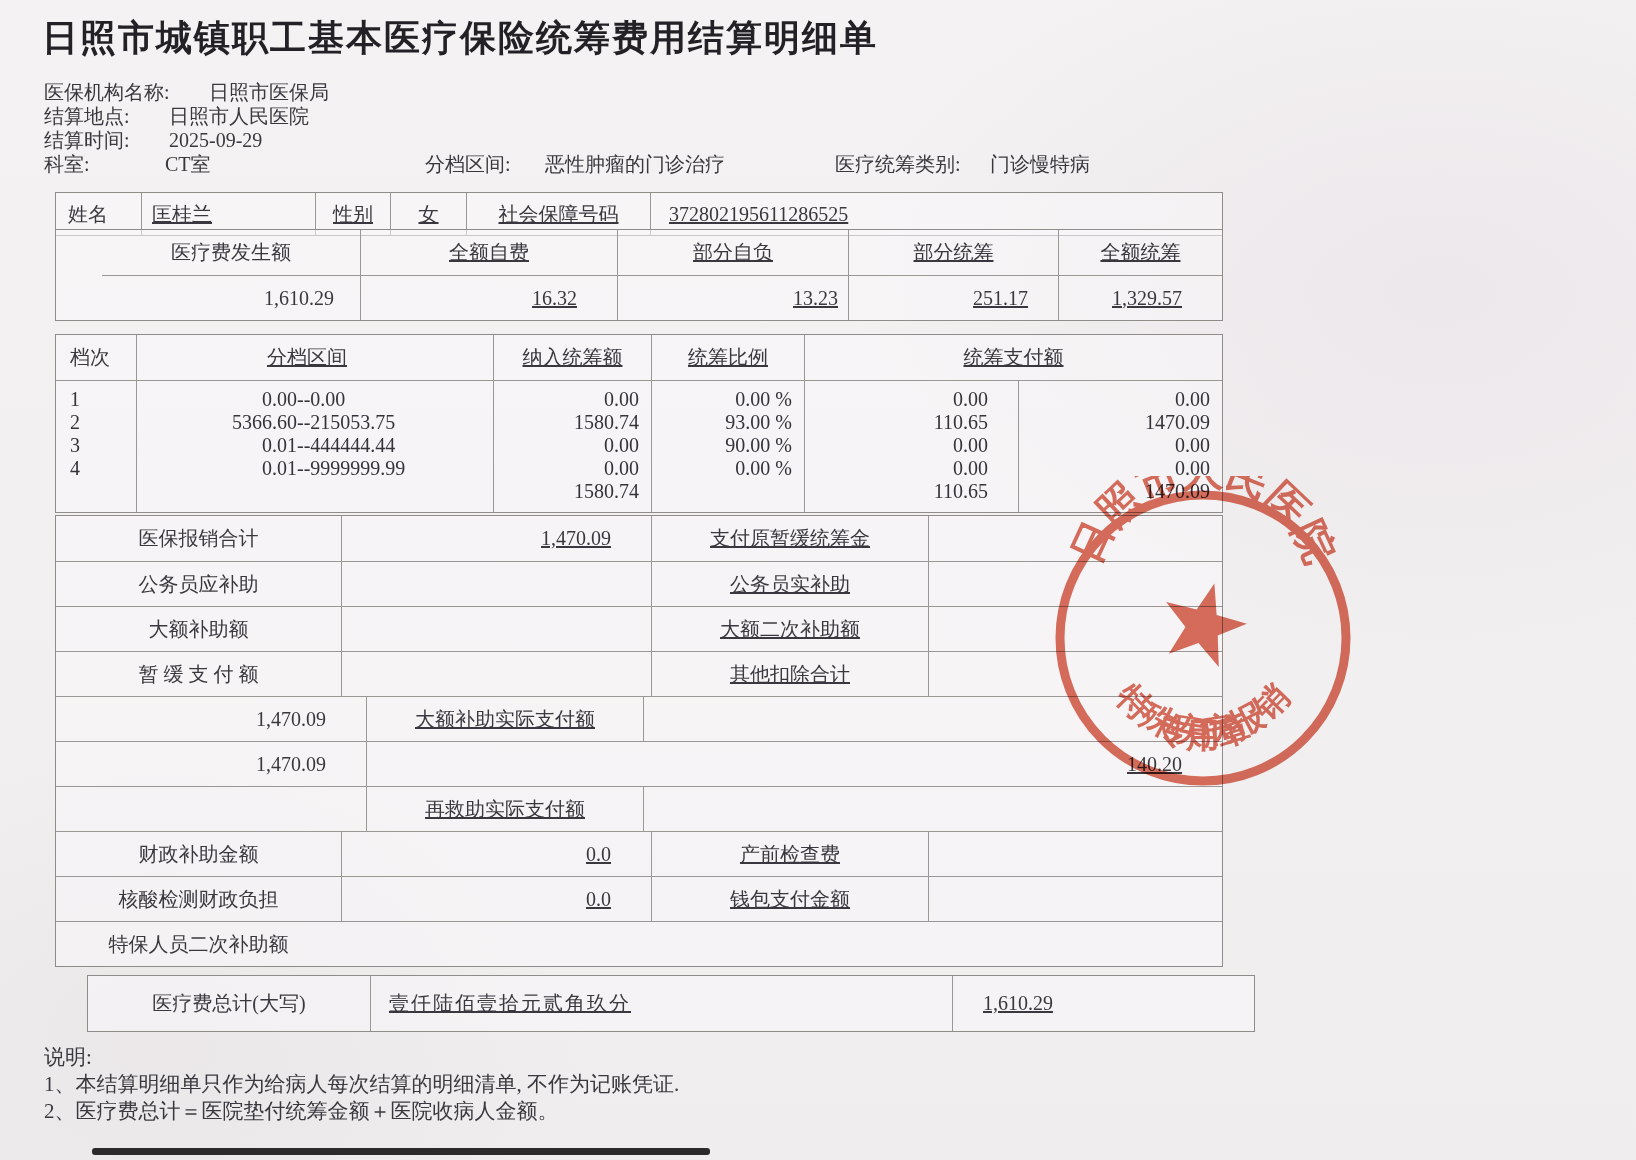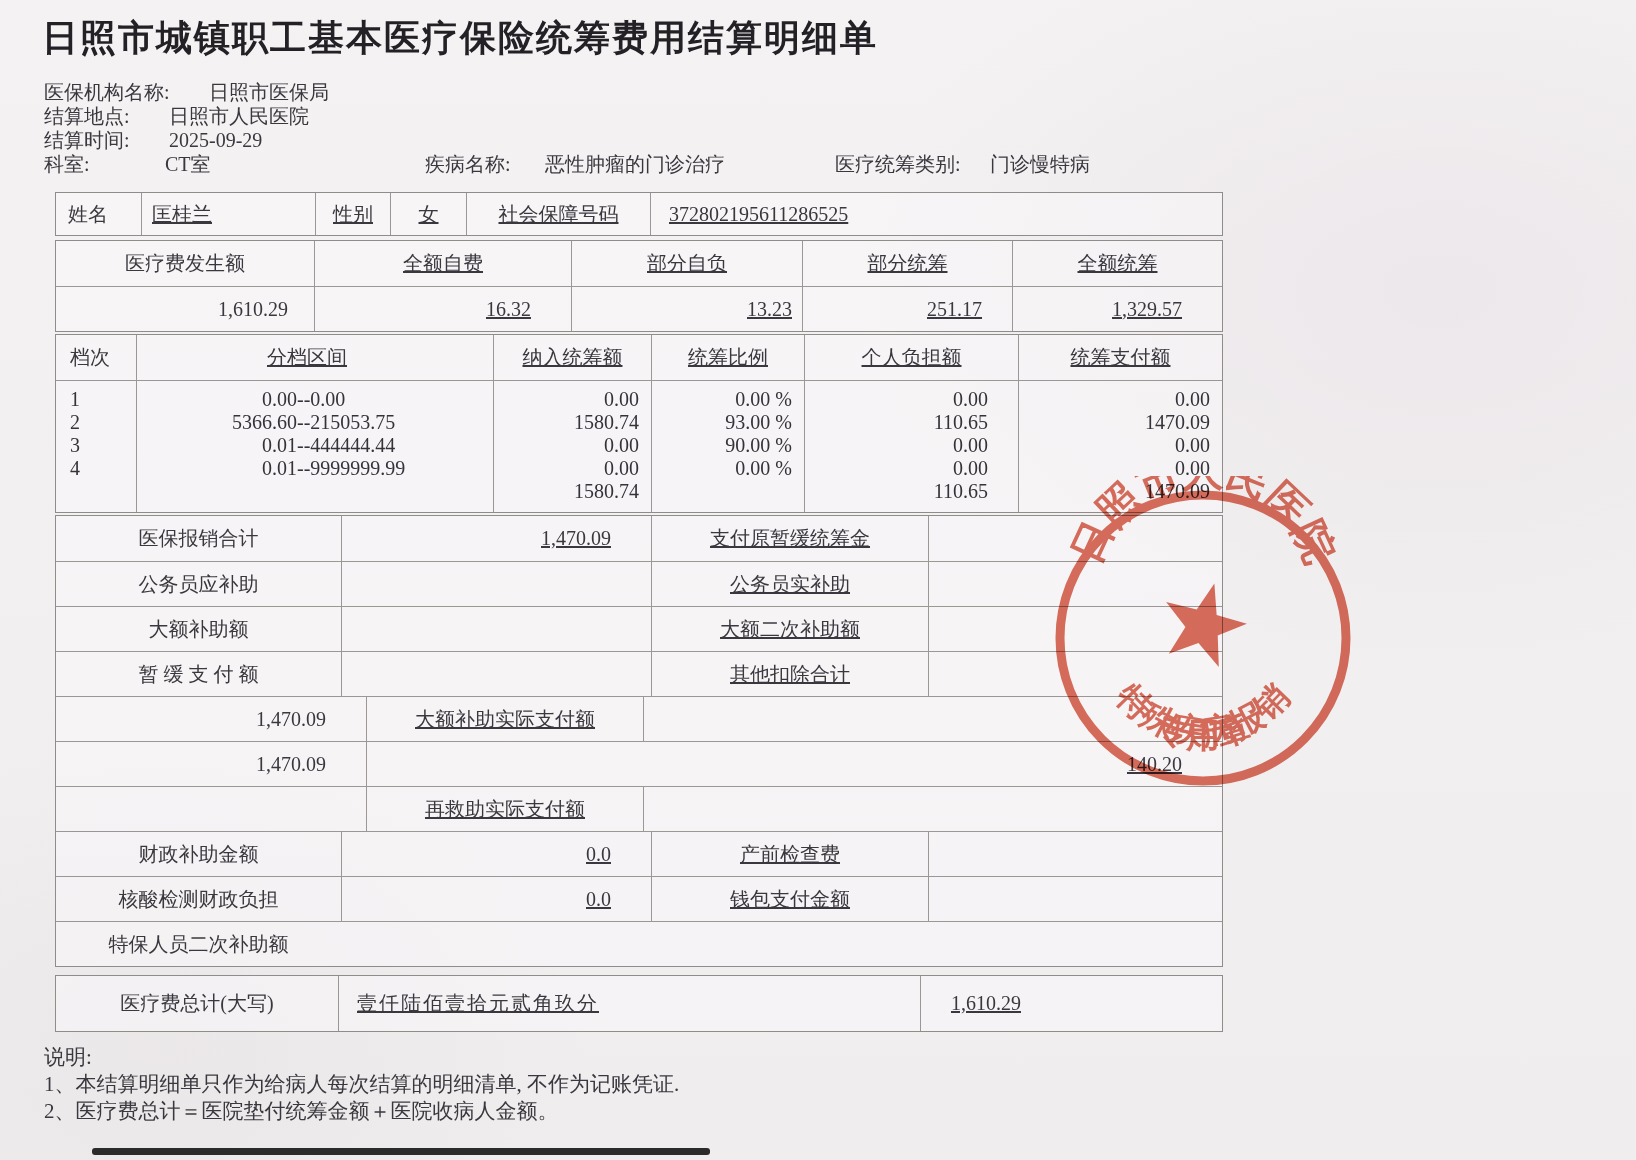--- a/index.html
+++ b/index.html
@@ -25,40 +25,40 @@
   .row + .row{border-top:1px solid #9a9794;}
   .cell{box-sizing:border-box;display:flex;align-items:center;font-size:20px;color:#3a383e;}
   .cell + .cell{border-left:1px solid #9a9794;text-decoration:underline;}
   .c-center{justify-content:center;text-align:center;}
   .c-left{justify-content:flex-start;}
   .c-right{justify-content:flex-end;text-align:right;}
   
   .t-name{top:192px;height:44px;}
   .t-name .row{height:42px;}
   
-  .t-fee{top:240px;}
+  .t-fee{top:229px;padding-left:46px;}
   .t-fee .row{height:45px;}
   
   .t-tier{top:334px;}
   .t-tier .hrow{height:45px;}
   .t-tier .body{display:flex;height:131px;border-top:1px solid #9a9794;}
   .t-tier .bcol{box-sizing:border-box;padding-top:7px;font-size:20px;line-height:23px;}
   .t-tier .bcol + .bcol{border-left:1px solid #9a9794;}
   .t-tier .bl{height:23px;white-space:nowrap;}
   .t-tier .num{text-align:right;padding-right:12px;}
   .t-tier .rng{display:flex;}
   .t-tier .rng .lo{display:inline-block;width:160px;text-align:right;}
   .t-tier .rng .hi{display:inline-block;}
   
   .t-set{top:515px;}
   .t-set .row{height:45px;}
   .t-set .noborders .cell + .cell{border-left:none;}
   .t-set .vr{padding-right:40px;}
   .t-total .cell{font-size:20px;}
-  .t-total{height:57px;}
+  .t-total{height:57px;margin-left:32px;}
   .t-total .row{height:55px;}
   .notes{position:absolute;left:44px;top:1044px;font-size:21px;line-height:27px;color:#3a383e;}
   .scanline{position:absolute;left:92px;top:1148px;width:618px;height:7px;background:#1b1a1a;border-radius:3px;opacity:.92;}
   .stamp{position:absolute;left:1038px;top:476px;width:332px;height:332px;mix-blend-mode:multiply;opacity:.82;}
   .stamp text{font-family:"Liberation Serif","DejaVu Serif",serif;font-weight:700;}
 </style>
 </head>
 <body>
 
 <div class="page">
@@ -74,21 +74,21 @@
       <span class="seg" style="left:0">结算地点:</span>
       <span class="seg" style="left:125px">日照市人民医院</span>
     </div>
     <div class="ln">
       <span class="seg" style="left:0">结算时间:</span>
       <span class="seg" style="left:125px">2025-09-29</span>
     </div>
     <div class="ln">
       <span class="seg" style="left:0">科室:</span>
       <span class="seg" style="left:121px">CT室</span>
-      <span class="seg" style="left:381px">疾病名称:</span>
+      <span class="seg" style="left:381px">分档区间:</span>
       <span class="seg" style="left:501px">恶性肿瘤的门诊治疗</span>
       <span class="seg" style="left:791px">医疗统筹类别:</span>
       <span class="seg" style="left:946px">门诊慢特病</span>
     </div>
   </div>
 
   <div class="tbl t-name">
     <div class="row">
       <div class="cell c-left" style="width:85px;padding-left:12px">姓名</div>
       <div class="cell c-left" style="width:174px;padding-left:10px">匡桂兰</div>
@@ -115,21 +115,20 @@
       <div class="cell c-right" style="flex:1;padding-right:40px">1,329.57</div>
     </div>
   </div>
 
   <div class="tbl t-tier">
     <div class="row hrow">
       <div class="cell c-left" style="width:80px;padding-left:14px">档次</div>
       <div class="cell c-left" style="width:357px;padding-left:130px">分档区间</div>
       <div class="cell c-center" style="width:158px">纳入统筹额</div>
       <div class="cell c-center" style="width:153px">统筹比例</div>
-      <div class="cell c-center" style="width:214px">个人负担额</div>
       <div class="cell c-center" style="flex:1">统筹支付额</div>
     </div>
     <div class="body">
       <div class="bcol" style="width:80px;padding-left:14px">
         <div class="bl">1</div>
         <div class="bl">2</div>
         <div class="bl">3</div>
         <div class="bl">4</div>
       </div>
       <div class="bcol" style="width:357px">

